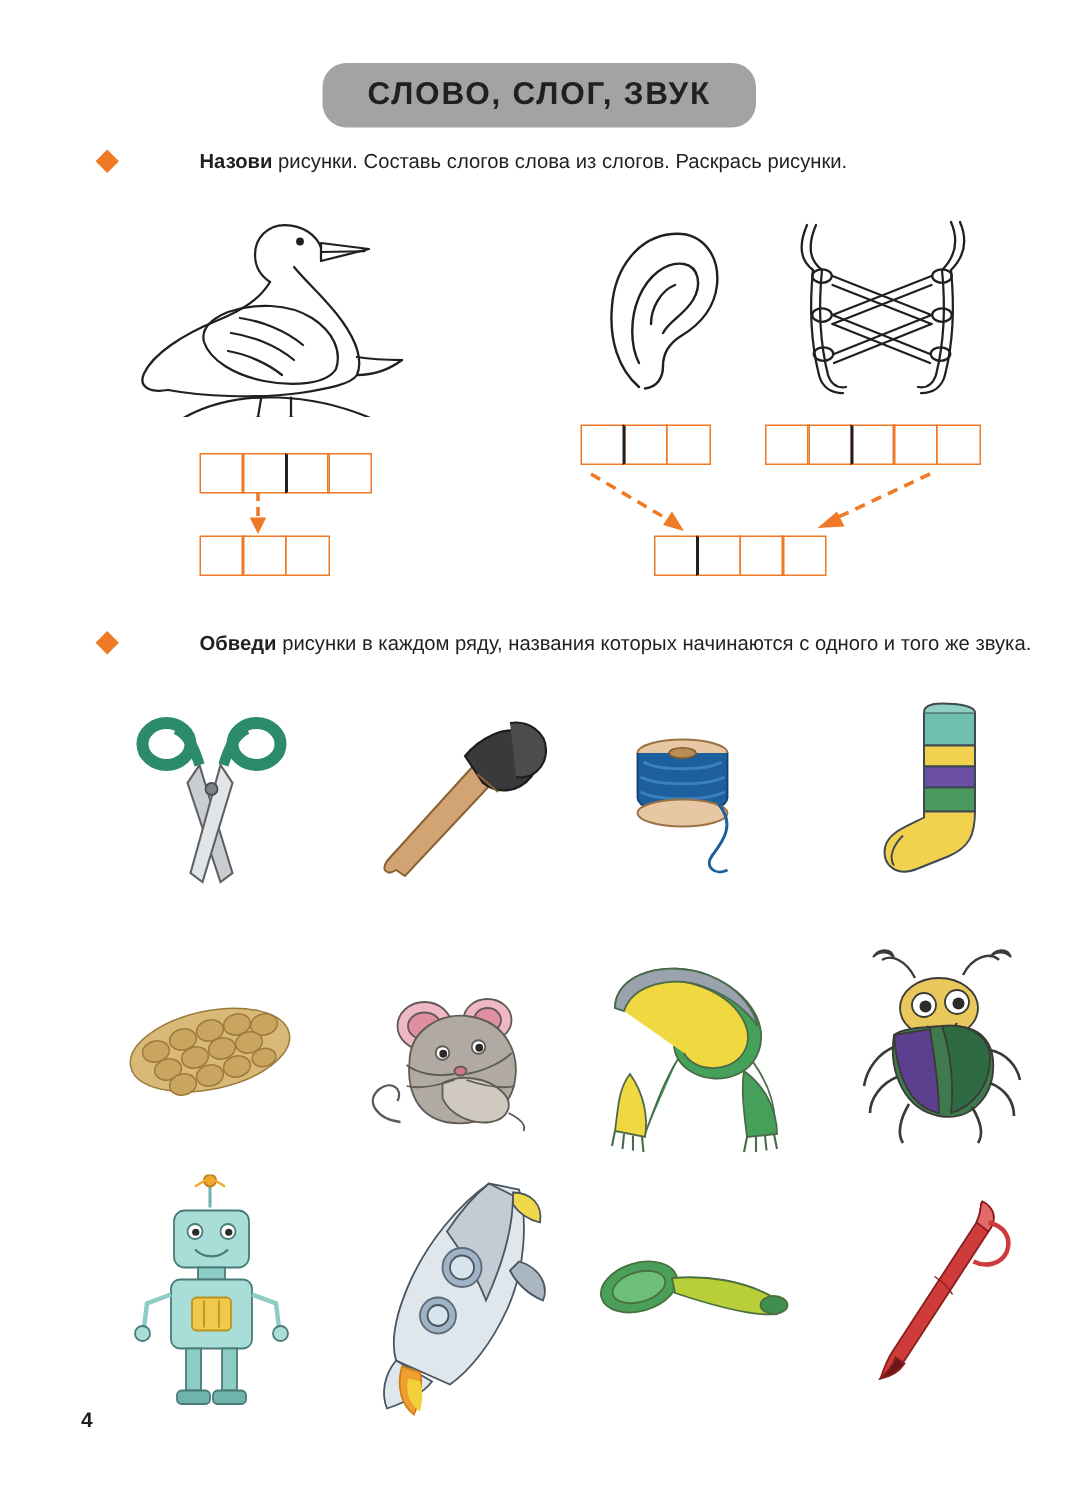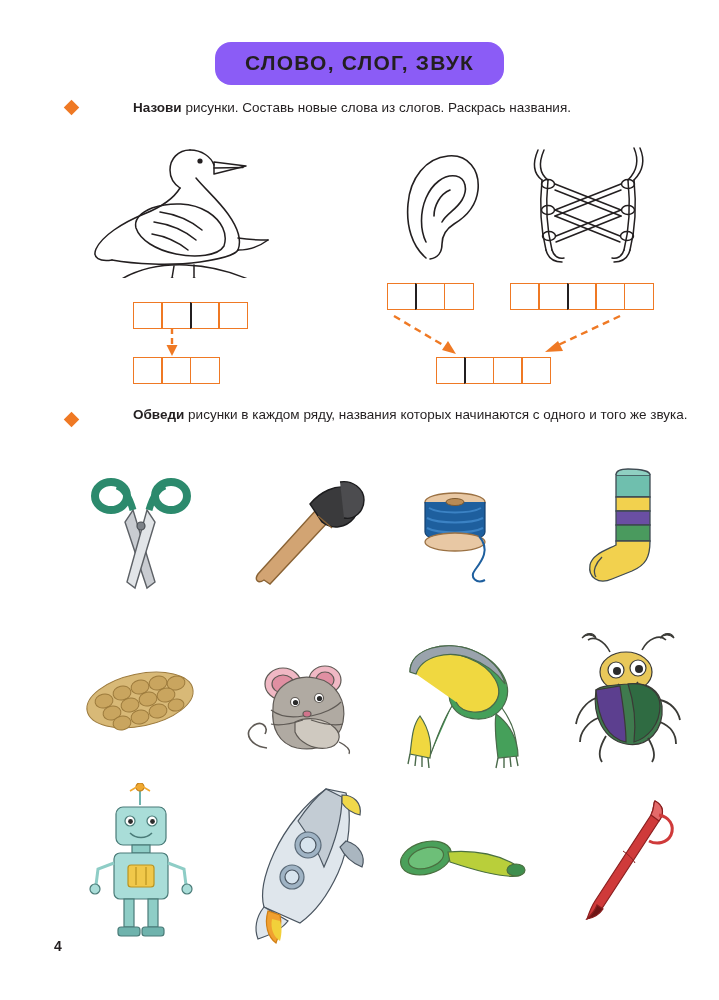--- a/index.html
+++ b/index.html
@@ -25,21 +25,21 @@
   
   .title-wrap {
     position: absolute;
     top: 42px;
     left: 0;
     width: 719px;
     text-align: center;
   }
   .title-pill {
     display: inline-block;
-    background: #8b5cf6;
+    background: #a3a3a3;
     border-radius: 16px;
     padding: 9px 30px 10px 30px;
     font-size: 21px;
     font-weight: bold;
     letter-spacing: 1.2px;
     color: #231f20;
   }
 
   
   .task {
@@ -64,24 +64,23 @@
   .task-text b {
     font-weight: bold;
     margin-left: 44px;
   }
   .task1 {
     top: 98px;
     left: 66px;
     width: 625px;
   }
   .task2 {
-    top: 405px;
+    top: 419px;
     left: 66px;
     width: 625px;
-    align-items: flex-end;
   }
 
   
   .draw {
     position: absolute;
   }
   .boxrow {
     position: absolute;
     display: flex;
   }
@@ -133,21 +132,21 @@
 <body>
 
 <div class="page">
 
   <div class="title-wrap">
     <span class="title-pill">СЛОВО, СЛОГ, ЗВУК</span>
   </div>
 
   <div class="task task1">
     <span class="task-diamond"></span>
-    <span class="task-text spaced"><b>Назови</b><span> рисунки. Составь новые слова из слогов. Раскрась названия.</span></span>
+    <span class="task-text spaced"><b>Назови</b><span> рисунки. Составь слогов слова из слогов. Раскрась рисунки.</span></span>
   </div>
 
   <div class="draw" style="top:128px; left:78px;">
     <svg width="210" height="150" viewBox="0 0 210 150">
       <g fill="none" stroke="#231f20" stroke-width="1.5" stroke-linejoin="round" stroke-linecap="round">
 
         <path d="M112 22 C100 22 92 31 92 42 C92 50 96 56 102 60"></path>
         <path d="M112 22 C124 22 133 29 136 37"></path>
 
         <path d="M136 34 L168 38 L136 46 Z"></path>

